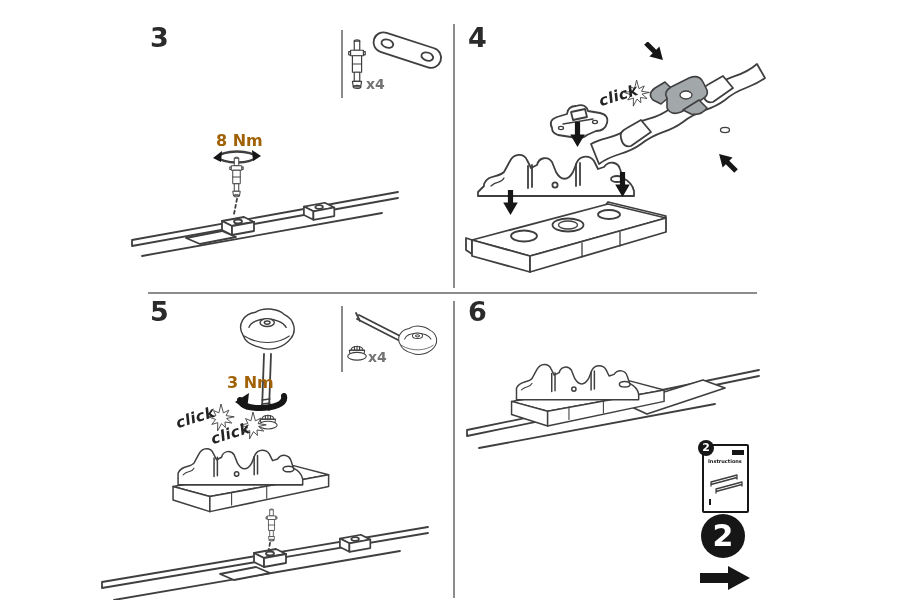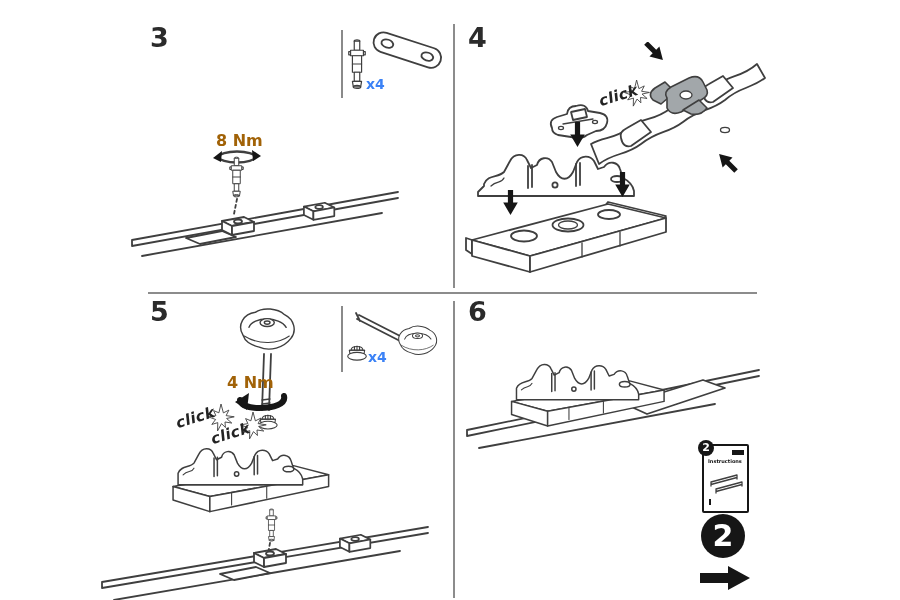--- a/index.html
+++ b/index.html
@@ -2,21 +2,21 @@
 <html style="--background: #ffffff; --line: #3f3f3f; --ink: #161616; --divider: #8c8c8c; --highlight: #a2a7aa;"><head>
 <meta charset="utf-8">
 <style>
   html,body{margin:0;padding:0;background:#fff;}
   .page{position:relative;width:900px;height:600px;background:var(--background,#fff);
         font-family:"DejaVu Sans","Liberation Sans",sans-serif;overflow:hidden;color:#2b2b2b;}
   .abs{position:absolute;}
   .divider{position:absolute;background:var(--divider,#8c8c8c);}
   .step-num{position:absolute;font-size:27px;font-weight:700;color:#2b2b2b;}
   .torque{position:absolute;font-size:16px;font-weight:700;color:#a16207;}
-  .qty{position:absolute;font-size:14px;font-weight:700;color:#3b82f6;}
+  .qty{position:absolute;font-size:14px;font-weight:700;color:#737373;}
   .click{position:absolute;font-size:15px;font-weight:700;font-style:italic;color:#232323;
          letter-spacing:.4px;transform:rotate(-17deg);transform-origin:left bottom;}
   .inset-line{position:absolute;width:2px;background:#8a8a8a;}
   
   .ln{fill:none;stroke:var(--line,#3f3f3f);stroke-width:1.8;stroke-linecap:round;stroke-linejoin:round;}
   .thin{stroke-width:1.3;}
   .fw{fill:#ffffff;stroke:var(--line,#3f3f3f);stroke-width:1.8;stroke-linejoin:round;}
   .fw2{fill:#ffffff;stroke:var(--line,#3f3f3f);stroke-width:1.3;stroke-linejoin:round;}
   .fg{fill:var(--highlight,#a2a7aa);stroke:var(--line,#3f3f3f);stroke-width:1.6;stroke-linejoin:round;}
   .fb{fill:var(--ink,#161616);stroke:none;}
@@ -212,21 +212,21 @@
     <svg class="abs" style="left:226px;top:304px;" width="84" height="132" viewBox="0 0 84 132">
       <path class="ln" d="M38,50 L36,106 M45,50 L43,106"></path>
       <path class="ln thin" d="M36,96 L44,95 M36,100 L44,99 M36,104 L43,103"></path>
       <g transform="translate(8,2) scale(0.79)">
           <use href="#def-knob"></use>
         </g>
       <g transform="translate(31,106) scale(0.84)">
           <use href="#def-nut"></use>
         </g>
     </svg>
-    <div class="torque" style="left:227px;top:373px;">4 Nm</div>
+    <div class="torque" style="left:227px;top:373px;">3 Nm</div>
     <svg class="abs" style="left:235px;top:389px;" width="54" height="22" viewBox="0 0 54 22">
       <path class="thickarc" d="M49,7 C51,15 39,19 24,19 C13,19 6,16 5,11"></path>
       <polygon class="fb" points="0,13 14,4 12,21"></polygon>
     </svg>
 
     <svg class="abs" style="left:207px;top:404px;" width="28" height="28" viewBox="0 0 40 40">
         <use href="#def-star"></use>
       </svg>
     <div class="click" style="left:179px;top:414px;">click</div>
     <svg class="abs" style="left:239px;top:412px;" width="28" height="28" viewBox="0 0 40 40">

